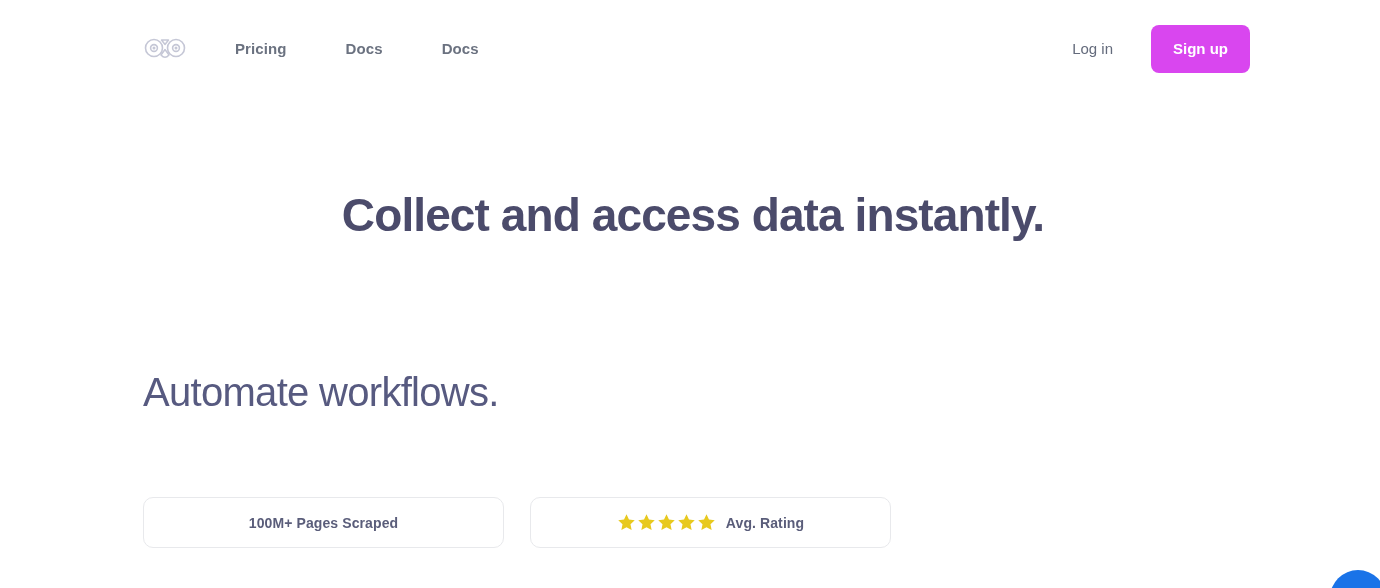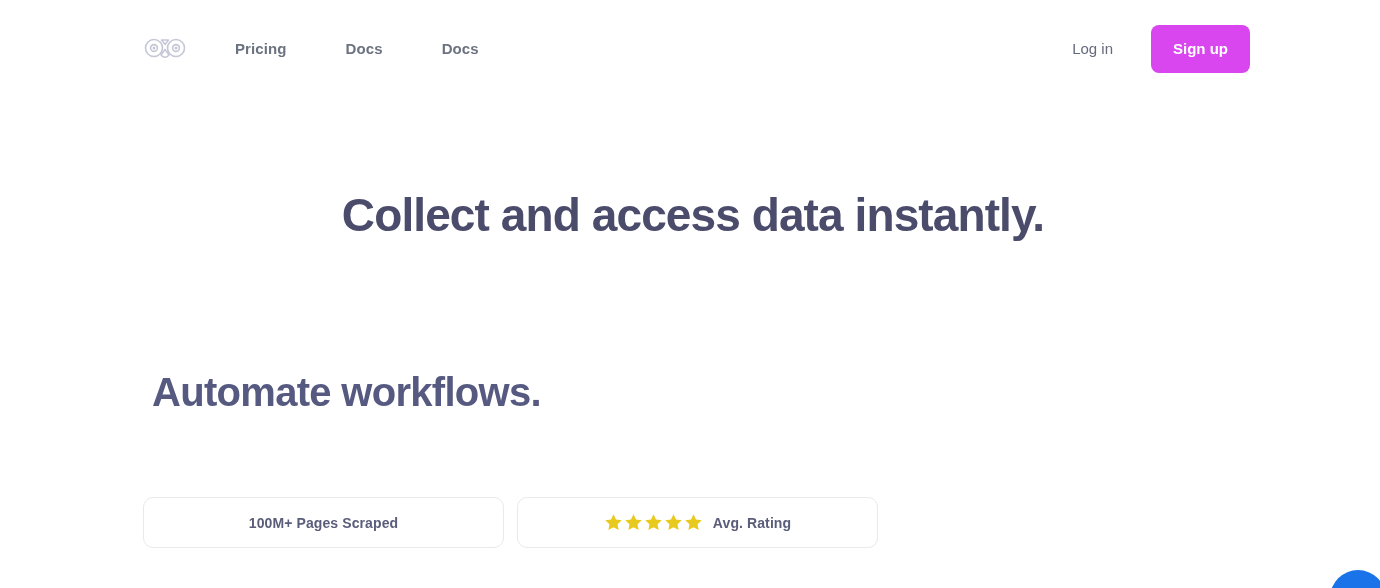--- a/index.html
+++ b/index.html
@@ -102,35 +102,34 @@
     text-align: center;
   }
   .headline.line1 { color: #4b4b6b; }
   .headline.line2 { color: #a6a9bd; }
 
   .subheadline {
     position: absolute;
     left: 143px;
     top: 364px;
     font-size: 40px;
-    font-weight: 700;
+    font-weight: 400;
     letter-spacing: -0.7px;
     line-height: 56px;
     color: #575a80;
     white-space: nowrap;
-    margin-left: 9px;
   }
 
   
   .stats {
     position: absolute;
     left: 143px;
     top: 497px;
     display: flex;
-    gap: 13px;
+    gap: 26px;
   }
 
   .stat-card {
     width: 361px;
     height: 51px;
     border: 1px solid #e8e9ec;
     border-radius: 10px;
     background: #ffffff;
     display: flex;
     align-items: center;

